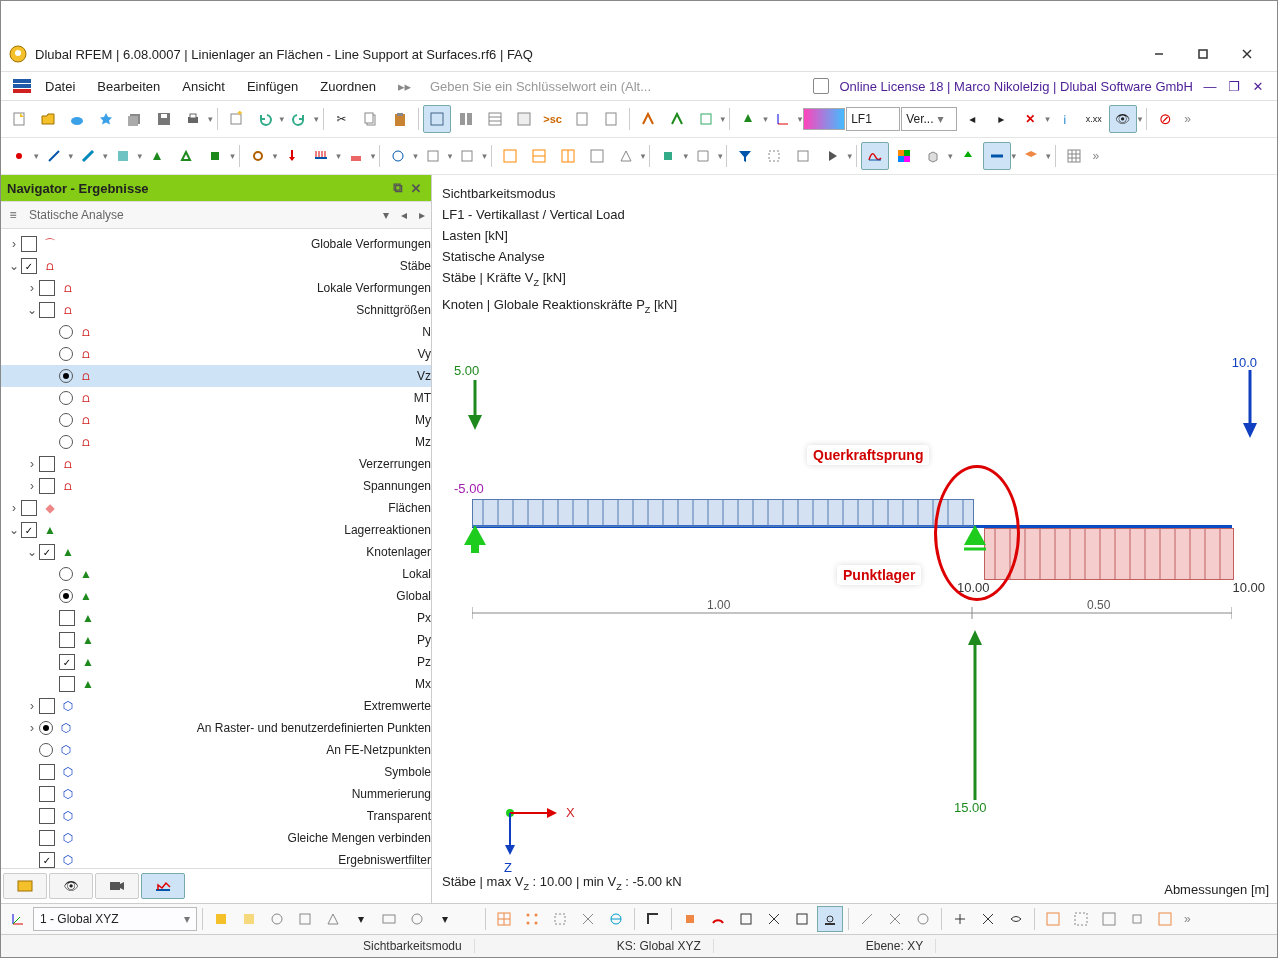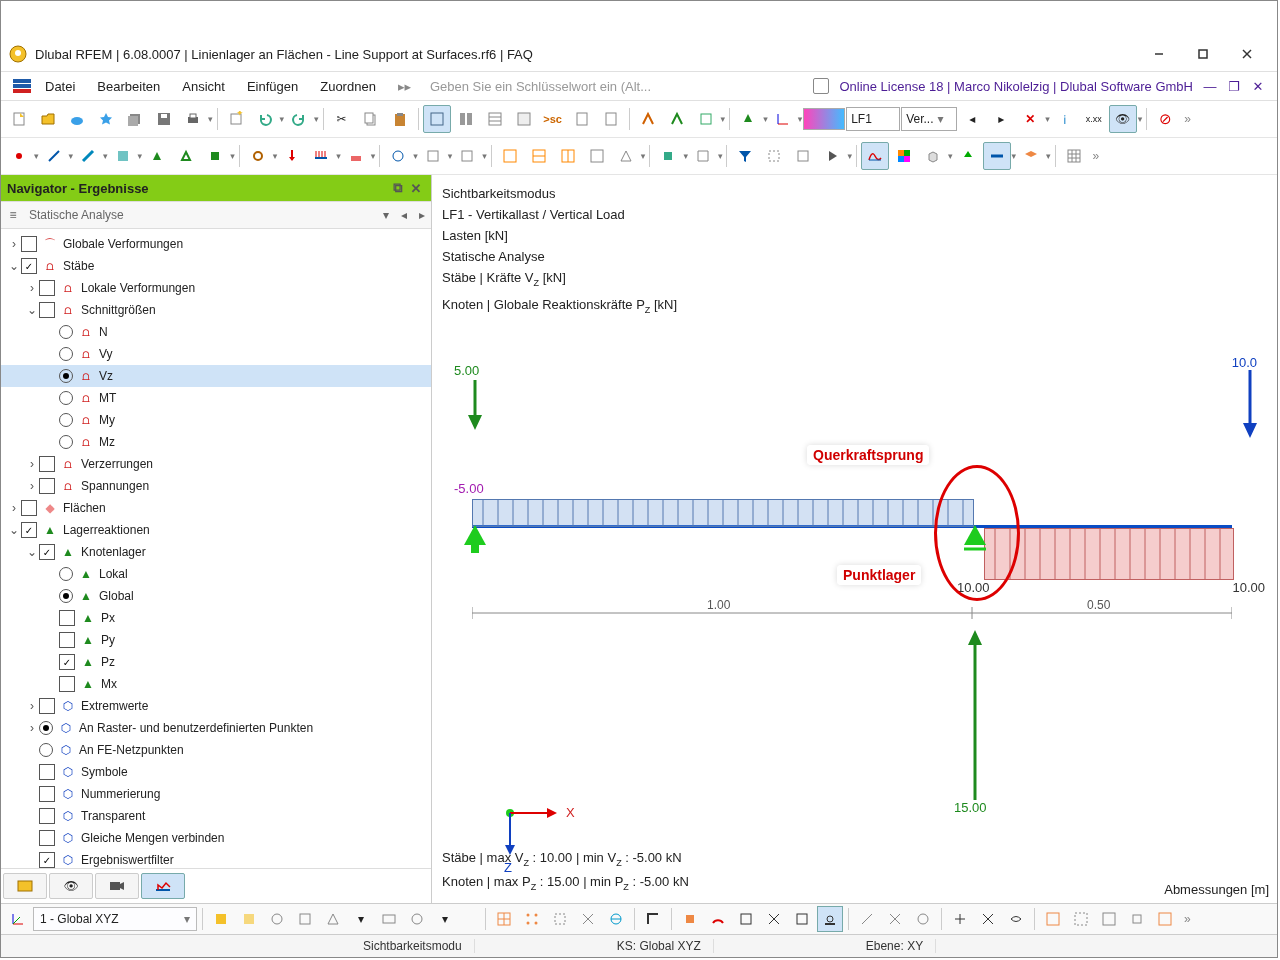--- a/index.html
+++ b/index.html
@@ -33,21 +33,21 @@
 .tree{flex:1;overflow:auto;padding:4px 0;position:relative;}
 .tree::-webkit-scrollbar{width:12px;}
 .tree::-webkit-scrollbar-thumb{background:#c7c7c7;border-radius:6px;}
 .tnode{display:flex;align-items:center;height:22px;padding-left:6px;white-space:nowrap;}
 .tnode .exp{width:14px;text-align:center;color:#555;cursor:pointer;}
 .tnode .chk{width:14px;height:14px;border:1px solid #555;margin-right:4px;display:flex;align-items:center;justify-content:center;font-size:10px;color:#000;background:#fff;}
 .tnode .chk.cc::after{content:"✓";}
 .tnode .rad{width:12px;height:12px;border:1px solid #555;border-radius:50%;margin-right:4px;display:flex;align-items:center;justify-content:center;}
 .tnode .rad.sel::after{content:"";width:6px;height:6px;background:#000;border-radius:50%;}
 .tnode .ic{width:18px;text-align:center;margin-right:2px;}
-.tnode .lbl{flex:1;padding-left:2px;}
+.tnode .lbl{flex:1;padding-left:2px;text-align:right;}
 .tnode.l1{padding-left:6px;}
 .tnode.l2{padding-left:24px;}
 .tnode.l3{padding-left:44px;}
 .tnode.selected{background:#cfe3f7;}
 .green{color:#1e8a1e;}
 .red{color:#d02020;}
 .blue{color:#1040c0;}
 .nav-bot{height:30px;border-top:1px solid #ddd;display:flex;align-items:center;gap:2px;padding:2px;}
 .nav-bot .btn{width:42px;height:24px;border:1px solid #ccc;border-radius:2px;background:#f5f5f5;display:flex;align-items:center;justify-content:center;}
 .nav-bot .btn.on{background:#cfe3f7;border-color:#7aa;}
@@ -847,21 +847,20 @@
             <path d="M55 13 L65 18 L55 23 Z" fill="#d00"></path>
           <line x1="18" y1="18" x2="18" y2="55" stroke="#1040c0" stroke-width="2"></line>
             <path d="M13 50 L18 60 L23 50 Z" fill="#1040c0"></path>
         </svg>
         <div class="valtext red" style="left:134px;top:490px">X</div>
         <div class="valtext blue" style="left:72px;top:545px">Z</div>
       </div>
 
       <div class="viewbottom">
         <div>Stäbe | max V<sub>Z</sub> : 10.00 | min V<sub>Z</sub> : -5.00 kN</div>
-        <div>Knoten | max P<sub>Z</sub> : 15.00 | min P<sub>Z</sub> : -5.00 kN</div>
       </div>
       <div class="viewright">Abmessungen [m]</div>
     </div>
   </div>
 
   <div class="statusbar2">
     <div class="sbtn">
         <svg width="16" height="16">
           <line x1="3" y1="13" x2="13" y2="13" stroke="#d00"></line>
           <line x1="3" y1="13" x2="3" y2="3" stroke="#00d"></line>

